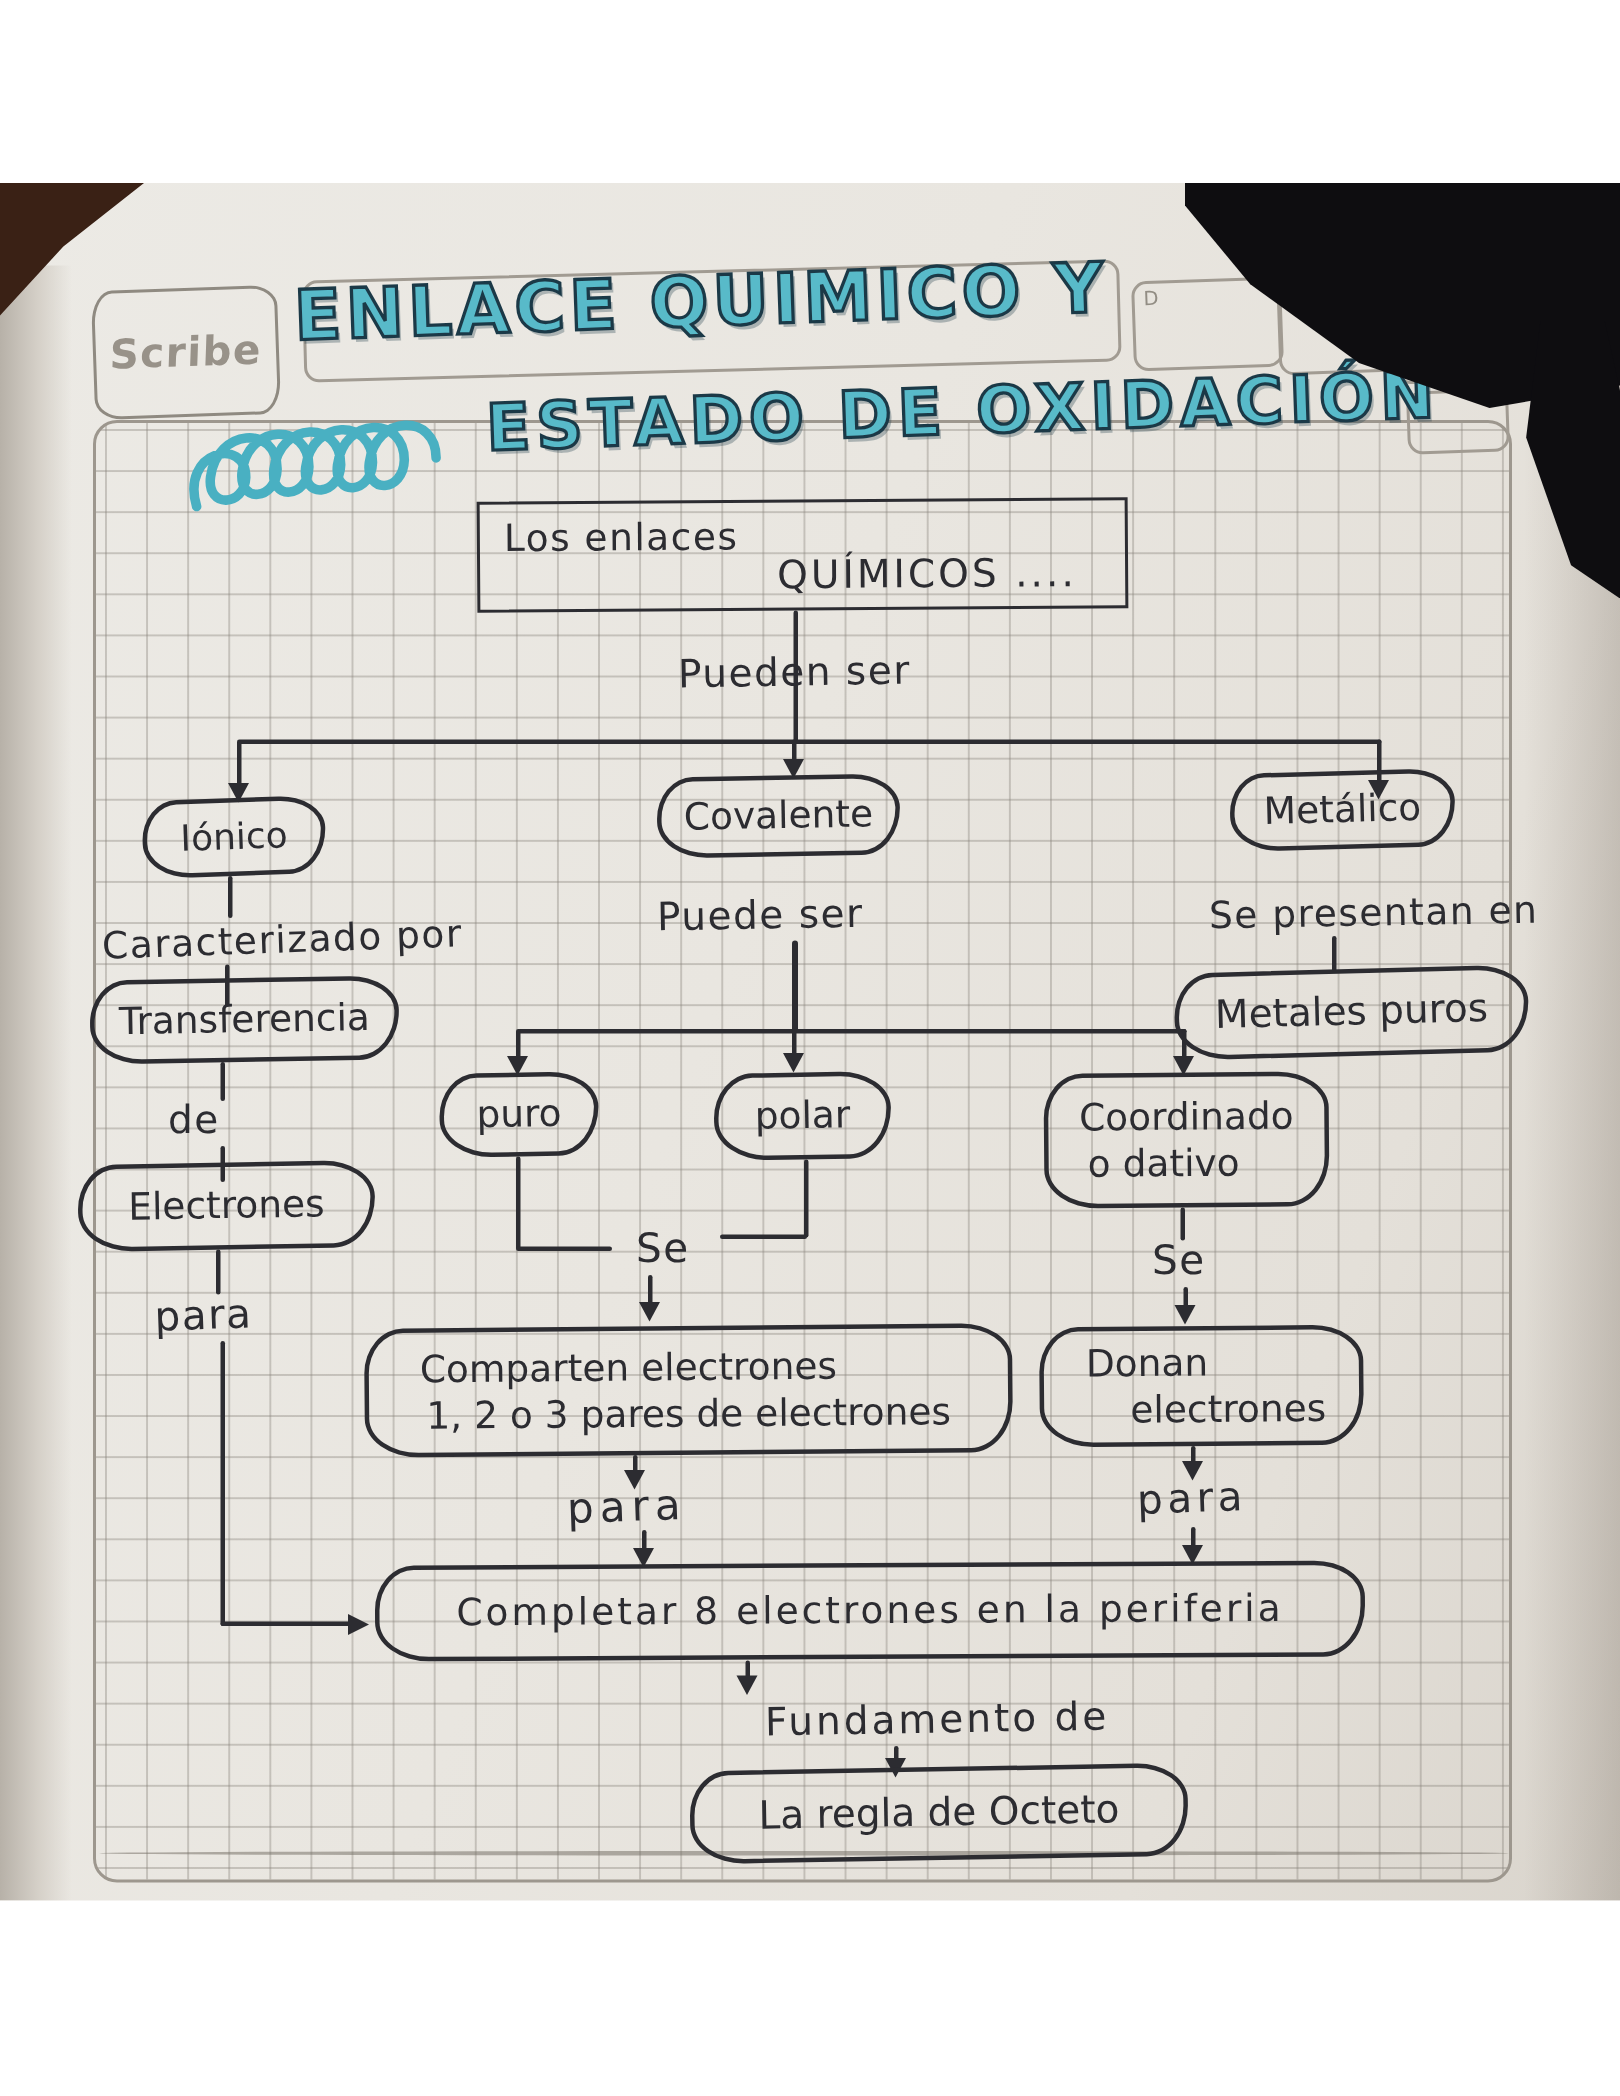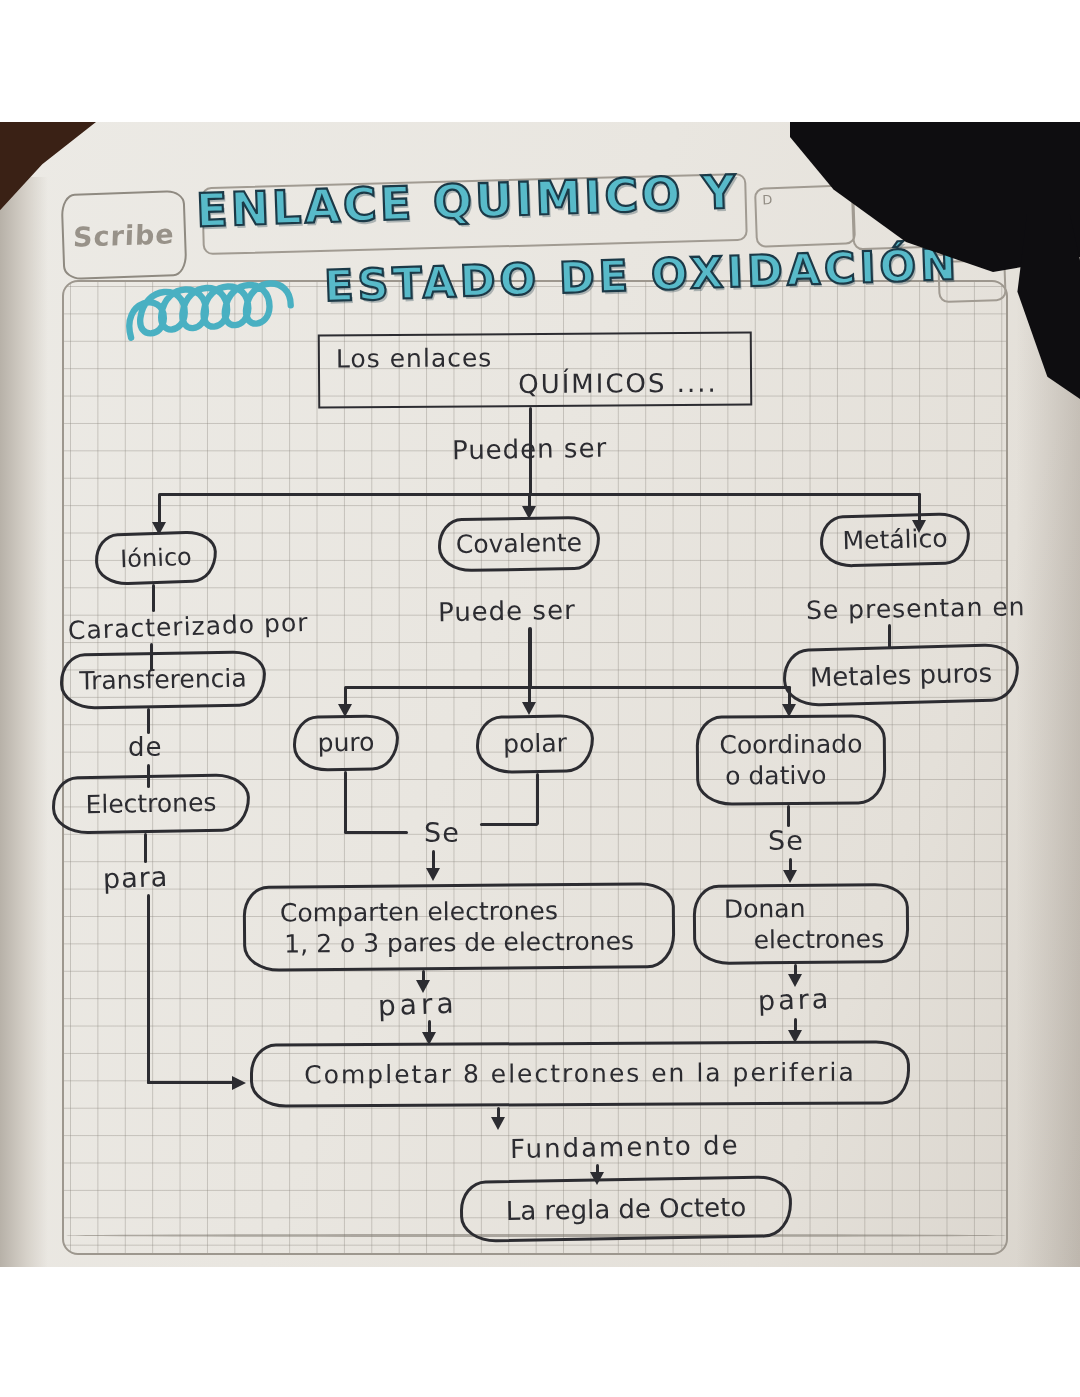--- a/index.html
+++ b/index.html
@@ -110,21 +110,21 @@
     <span>Metálico</span>
   </div>
 
   <div class="ln" style="left:152px;top:462px;width:3px;height:28px;"></div>
   <span class="hw" style="left:68px;top:490px;font-size:25px;transform:rotate(-2deg);">Caracterizado por</span>
   <div class="ln" style="left:150px;top:521px;width:3px;height:28px;"></div>
   <div class="cloud" style="left:60px;top:530px;width:206px;height:56px;font-size:25px;transform:rotate(-1deg);">
     <span>Transferencia</span>
   </div>
   <div class="ln" style="left:147px;top:586px;width:3px;height:26px;"></div>
-  <span class="hw" style="left:128px;top:610px;font-size:26px;">de</span>
+  <span class="hw" style="left:112px;top:610px;font-size:26px;">de</span>
   <div class="ln" style="left:147px;top:642px;width:3px;height:24px;"></div>
   <div class="cloud" style="left:52px;top:653px;width:198px;height:58px;font-size:25px;transform:rotate(-1deg);">
     <span>Electrones</span>
   </div>
   <div class="ln" style="left:144px;top:711px;width:3px;height:30px;"></div>
   <span class="hw" style="left:103px;top:740px;font-size:27px;transform:rotate(-2deg);">para</span>
   <div class="ln" style="left:147px;top:772px;width:3px;height:190px;"></div>
   <div class="ln" style="left:147px;top:959px;width:88px;height:3px;"></div>
   <div class="ah-r" style="left:232px;top:954px;"></div>
 

